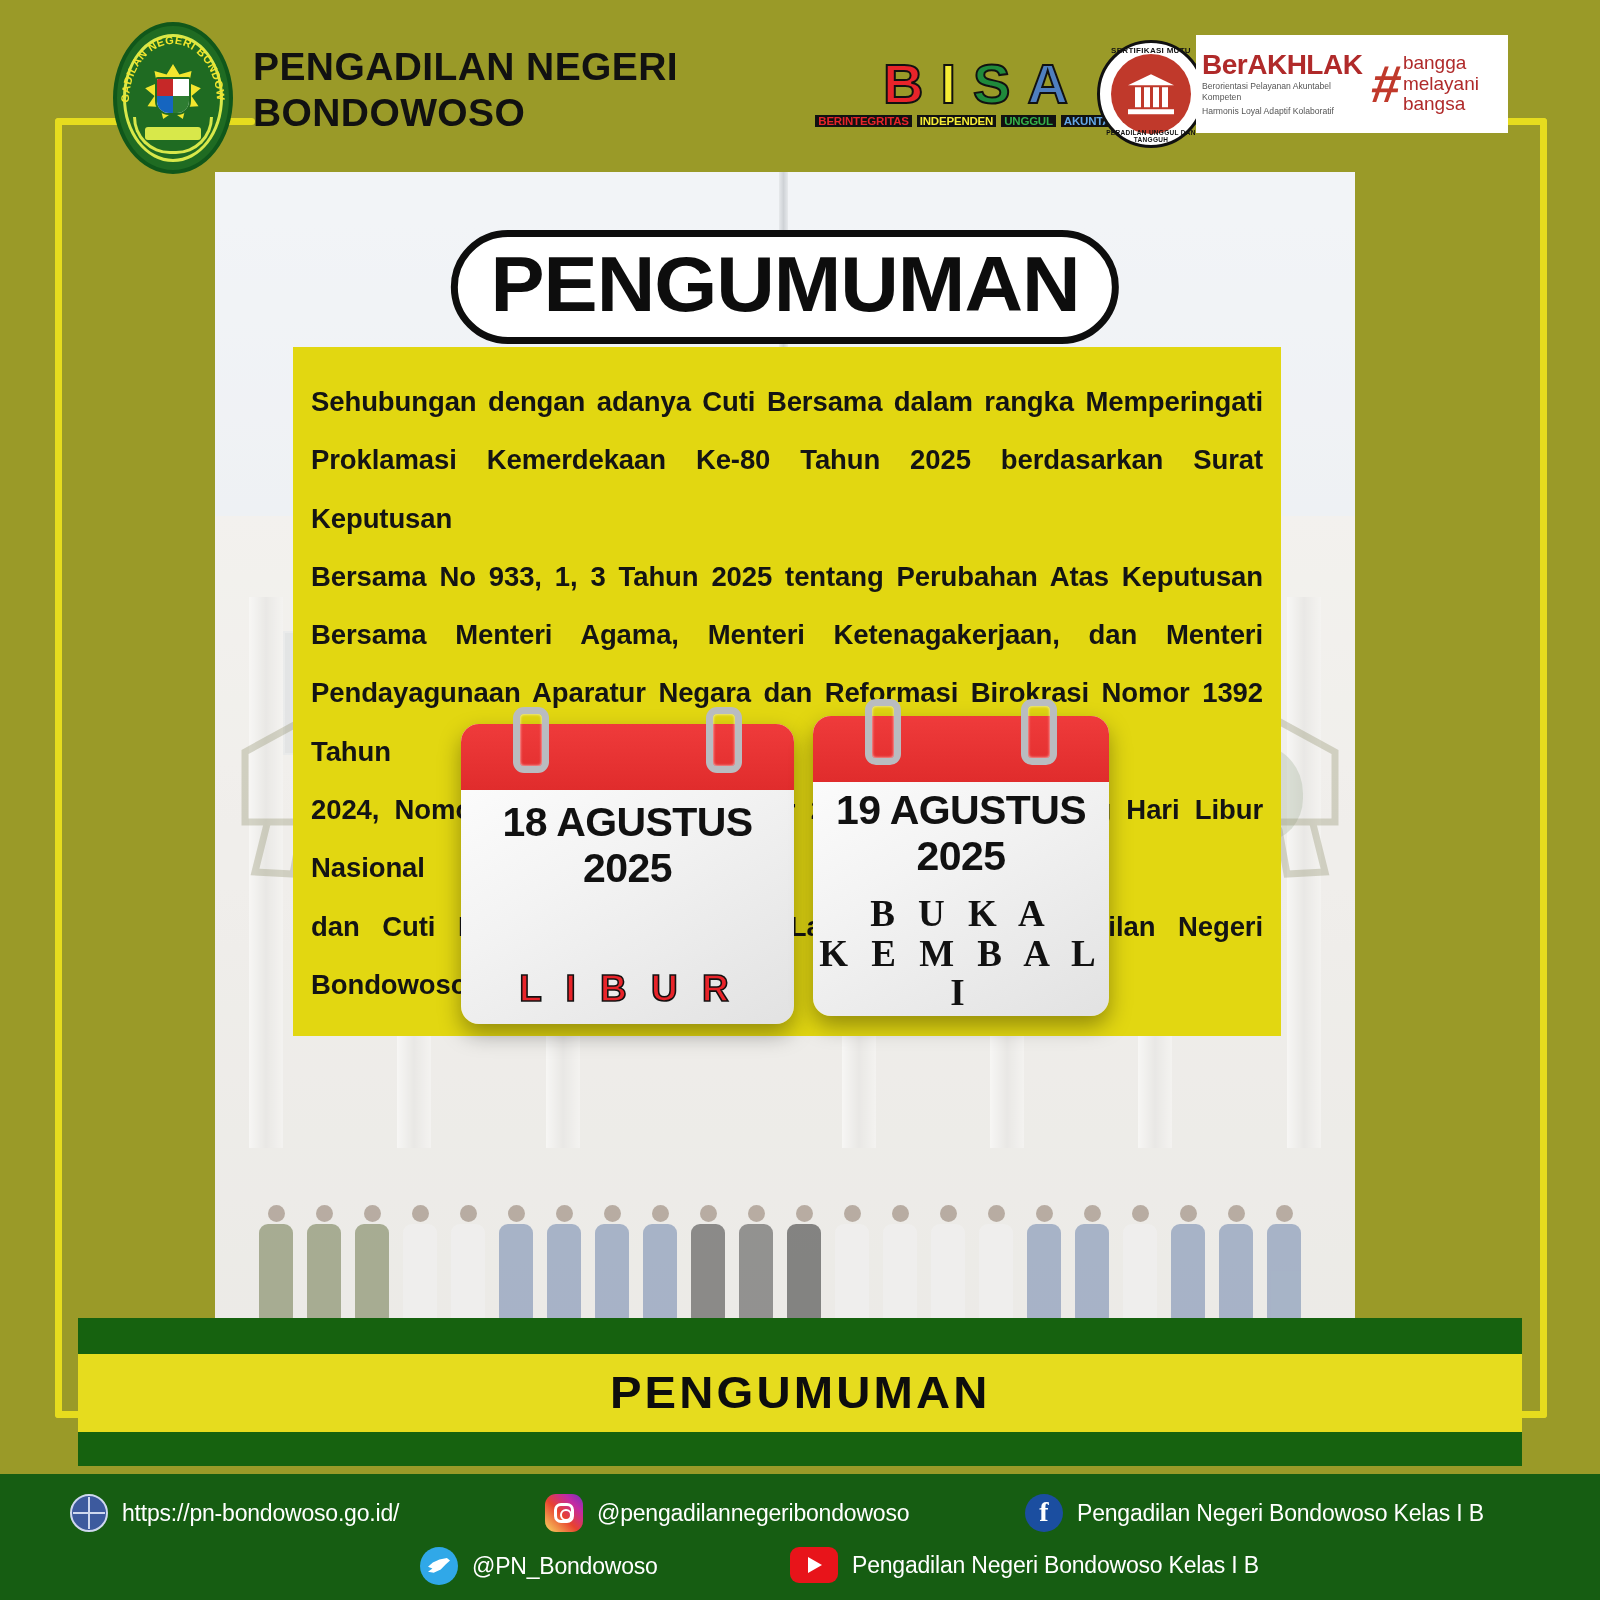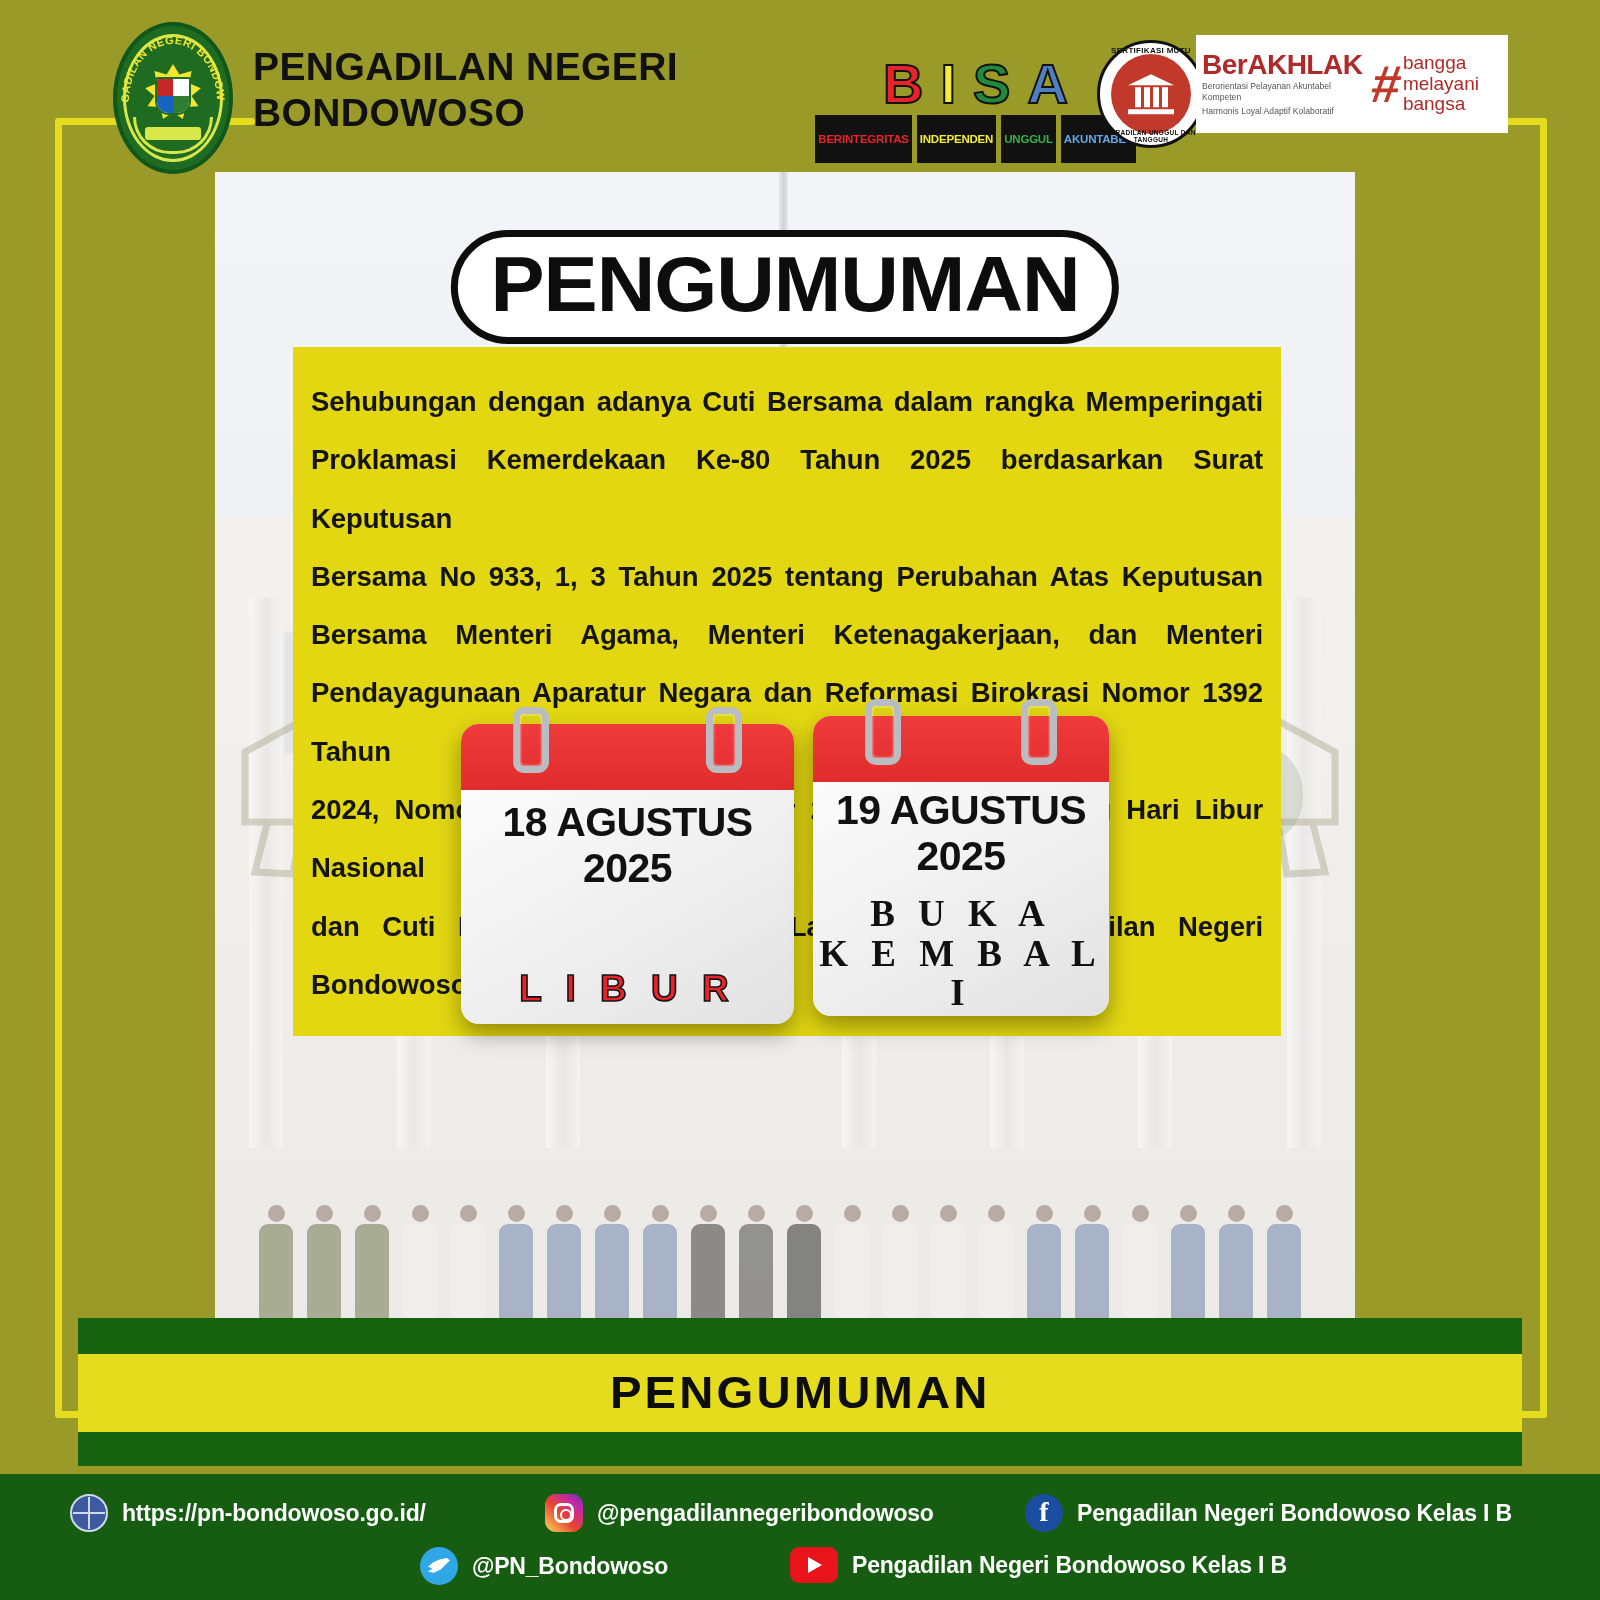--- a/index.html
+++ b/index.html
@@ -73,21 +73,21 @@
     font-size:56px;font-weight:bold;line-height:1;
     -webkit-text-stroke:2px #111;
   }
   .bl-b{color:#e8242a;}
   .bl-i{color:#f5ec35;}
   .bl-s{color:#1f8a3b;}
   .bl-a{color:#4f7fbf;}
   .bisa-sub{display:flex;gap:5px;justify-content:center;margin-top:3px;}
   .bisa-sub span{
     font-size:11.5px;font-weight:bold;color:#fff;
-    background:#111;padding:18px 3px;letter-spacing:-0.2px;
+    background:#111;padding:0 3px;letter-spacing:-0.2px;
   }
   .bs-1{color:#e8242a !important;}
   .bs-2{color:#f5ec35 !important;}
   .bs-3{color:#36b04a !important;}
   .bs-4{color:#63a7e8 !important;}
 
   
   .sertif{position:absolute;left:1097px;top:40px;width:108px;height:108px;}
   .sertif-ring{
     position:absolute;inset:0;border-radius:50%;
@@ -238,21 +238,21 @@
     transform:scaleX(1.05);
   }
   .bnr-green2{height:34px;background:#16620f;}
 
   
   .footer{
     position:absolute;left:0;top:1474px;width:1600px;height:126px;
     background:#165d12;z-index:9;
   }
   .fitem{position:absolute;display:flex;align-items:center;gap:14px;}
-  .fitem .ftxt{font-size:23px;font-weight:bold;color:#fff;letter-spacing:-0.2px;}
+  .fitem .ftxt{font-size:23px;font-weight:normal;color:#fff;letter-spacing:-0.2px;}
   .f-web{left:70px;top:20px;}
   .f-ig{left:545px;top:20px;}
   .f-fb{left:1025px;top:20px;}
   .f-tw{left:420px;top:73px;}
   .f-yt{left:790px;top:73px;}
 
   .ic{width:38px;height:38px;flex:0 0 38px;position:relative;}
   .ic-globe{border-radius:50%;background:#3d5a9e;border:2px solid #cfd8ef;box-sizing:border-box;}
   .ic-globe:before{content:"";position:absolute;left:50%;top:1px;bottom:1px;width:2px;background:#cfd8ef;transform:translateX(-50%);}
   .ic-globe:after{content:"";position:absolute;top:50%;left:1px;right:1px;height:2px;background:#cfd8ef;transform:translateY(-50%);}

